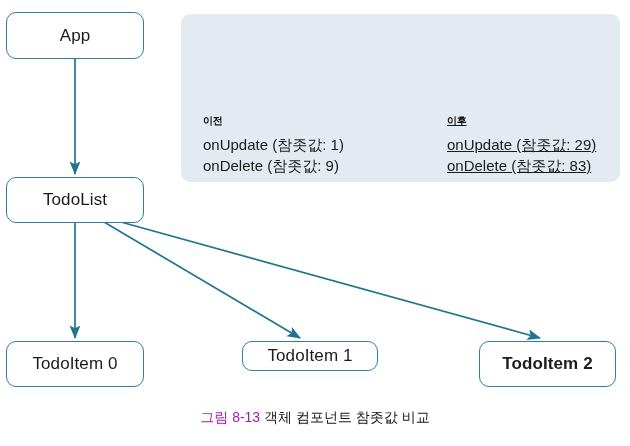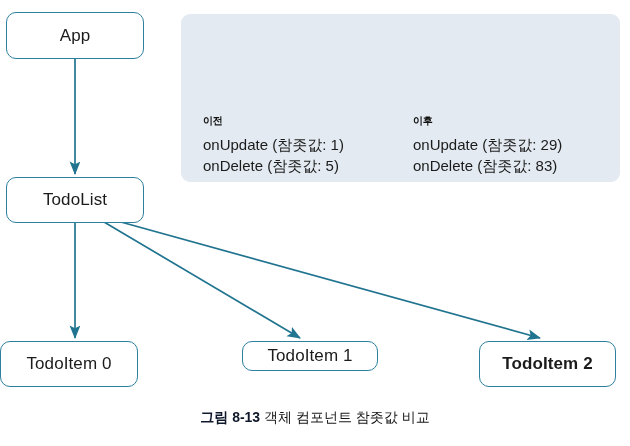--- a/index.html
+++ b/index.html
@@ -36,21 +36,21 @@
     background: #ffffff;
     display: flex;
     align-items: center;
     justify-content: center;
     color: #1b1b1b;
     font-size: 17px;
     letter-spacing: 0.1px;
   }
   #node-app      { left: 6px;   top: 12px;  width: 138px; height: 47px; }
   #node-todolist { left: 6px;   top: 177px; width: 138px; height: 46px; }
-  #node-item0    { left: 0;   top: 341px; width: 138px; height: 46px; }
+  #node-item0    { left: 6px;   top: 341px; width: 138px; height: 46px; }
   #node-item1    { left: 242px; top: 341px; width: 136px; height: 30px; }
   #node-item2    { left: 479px; top: 341px; width: 137px; height: 46px; font-weight: bold; }
 
   #info-panel {
     position: absolute;
     left: 181px;
     top: 14px;
     width: 439px;
     height: 168px;
     box-sizing: border-box;
@@ -66,42 +66,42 @@
   }
   .col {
     position: absolute;
     top: 96px;
     font-size: 15px;
     color: #1b1b1b;
     line-height: 21px;
     white-space: nowrap;
   }
   #col-before { left: 22px; }
-  #col-after  { left: 232px; }
+  #col-after  { left: 266px; text-decoration: underline; }
   .col-heading {
     font-weight: bold;
     font-size: 10px;
     color: #111111;
     margin-bottom: 3px;
     letter-spacing: -0.2px;
   }
   .col-line { display: block; }
 
   #caption {
     position: absolute;
     left: 0;
     top: 409px;
     width: 630px;
     text-align: center;
     font-size: 14px;
     color: #141414;
   }
   #caption-label {
-    color: #0f172a;
-    font-weight: bold;
+    color: #a21caf;
+    font-weight: normal;
   }
 </style>
 </head>
 <body>
 
 <div id="canvas">
 
   <svg class="svg-layer" viewBox="0 0 630 446" xmlns="http://www.w3.org/2000/svg">
     <defs>
       <marker id="ah" markerWidth="9" markerHeight="9" refX="7.4" refY="3.2" orient="auto" markerUnits="strokeWidth">
@@ -138,21 +138,21 @@
 
   <div class="node-box" id="node-item2">
     <span>TodoItem 2</span>
   </div>
 
   <div id="info-panel">
 
     <div class="col" id="col-before">
       <div class="col-heading">이전</div>
       <span class="col-line">onUpdate (참좃값: 1)</span>
-      <span class="col-line">onDelete (참좃값: 5)</span>
+      <span class="col-line">onDelete (참좃값: 9)</span>
     </div>
 
     <div class="col" id="col-after">
       <div class="col-heading">이후</div>
       <span class="col-line">onUpdate (참좃값: 29)</span>
       <span class="col-line">onDelete (참좃값: 83)</span>
     </div>
   </div>
 
   <div id="caption">

